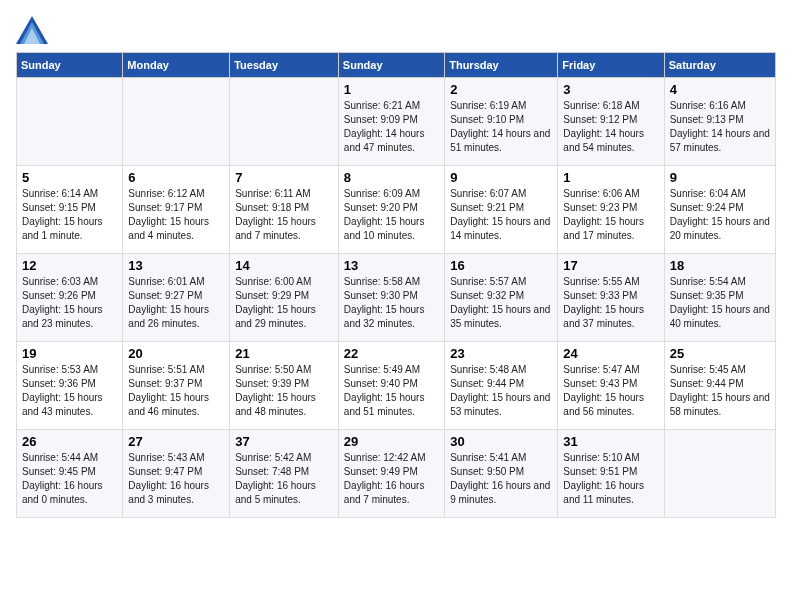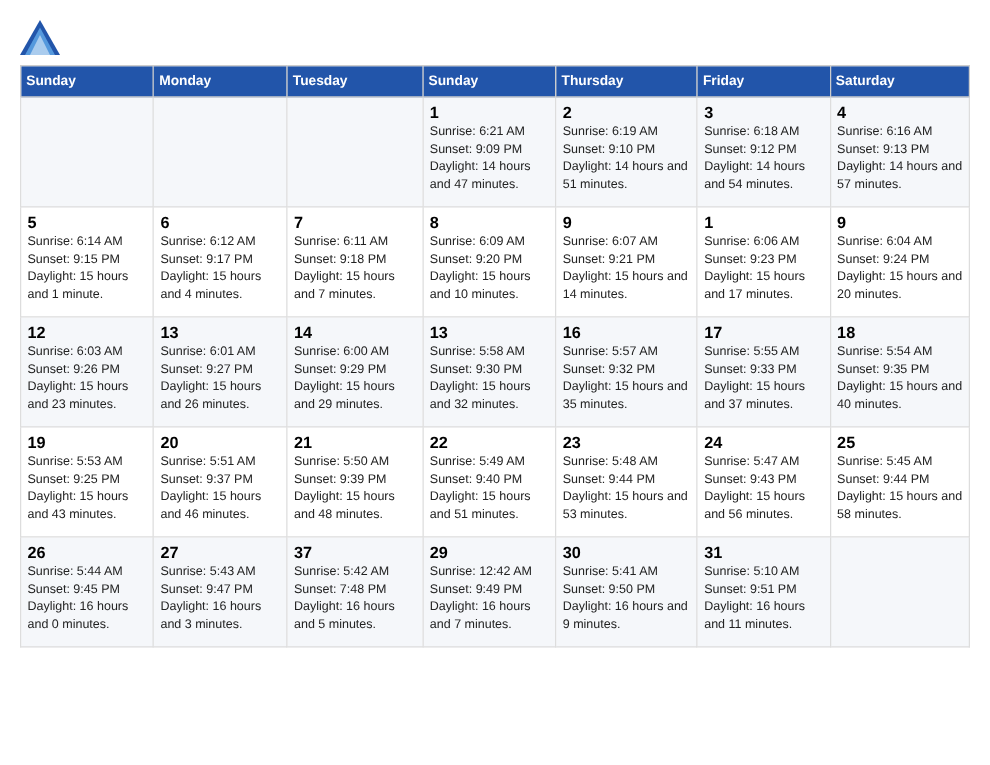--- a/index.html
+++ b/index.html
@@ -229,21 +229,21 @@
           <span class="day-number">18</span>
           <div class="cell-content">Sunrise: 5:54 AM
 Sunset: 9:35 PM
 Daylight: 15 hours and 40 minutes.</div>
         </td>
       </tr>
       <tr>
         <td>
           <span class="day-number">19</span>
           <div class="cell-content">Sunrise: 5:53 AM
-Sunset: 9:25 PM
+Sunset: 9:36 PM
 Daylight: 15 hours and 43 minutes.</div>
         </td>
         <td>
           <span class="day-number">20</span>
           <div class="cell-content">Sunrise: 5:51 AM
 Sunset: 9:37 PM
 Daylight: 15 hours and 46 minutes.</div>
         </td>
         <td>
           <span class="day-number">21</span>

